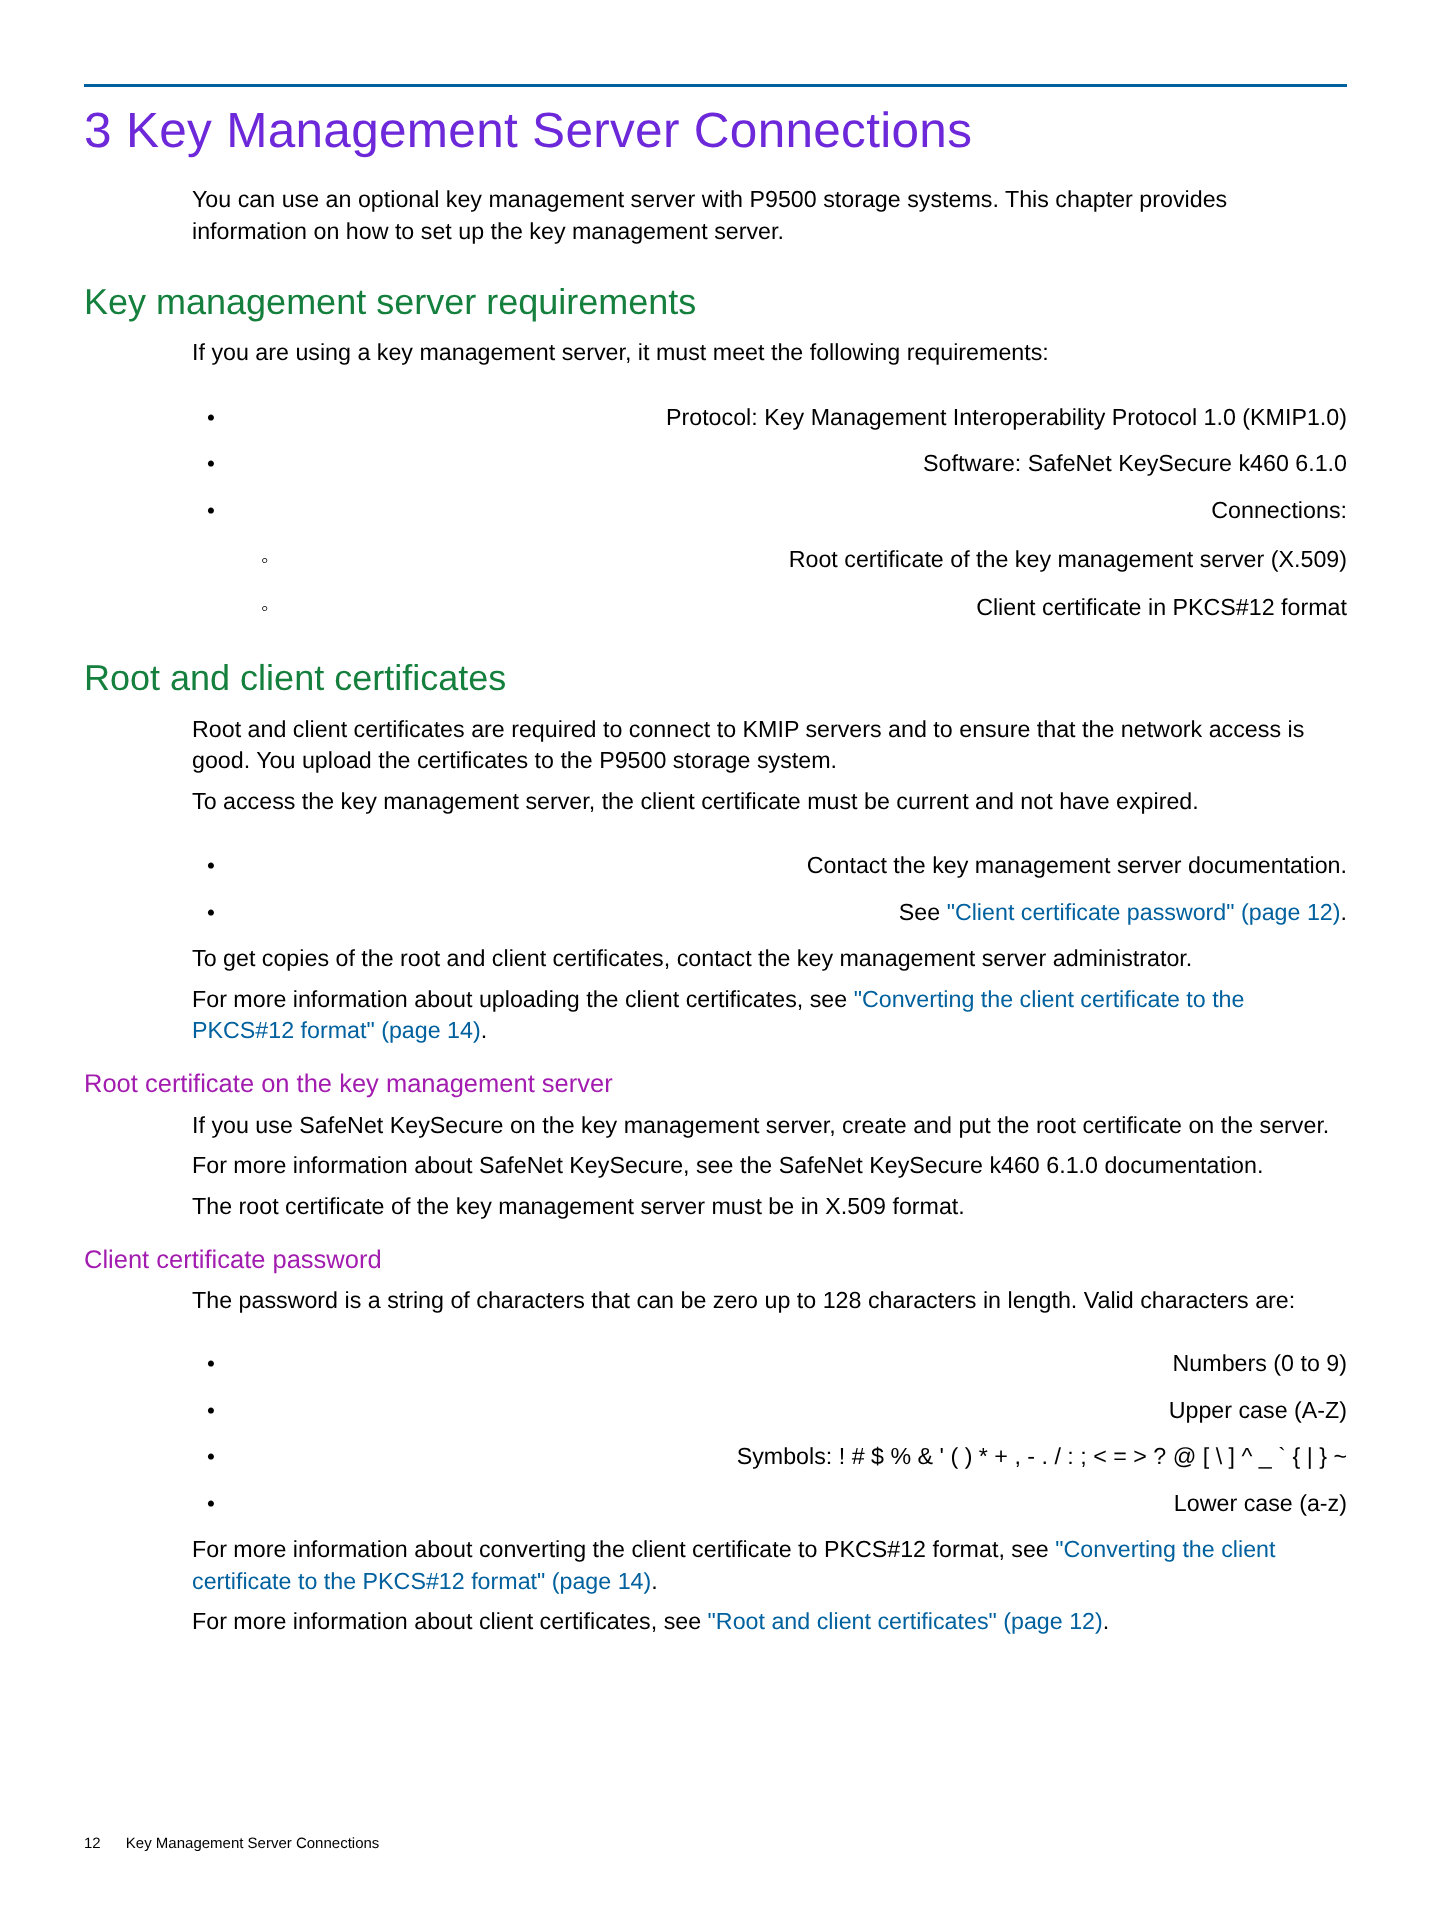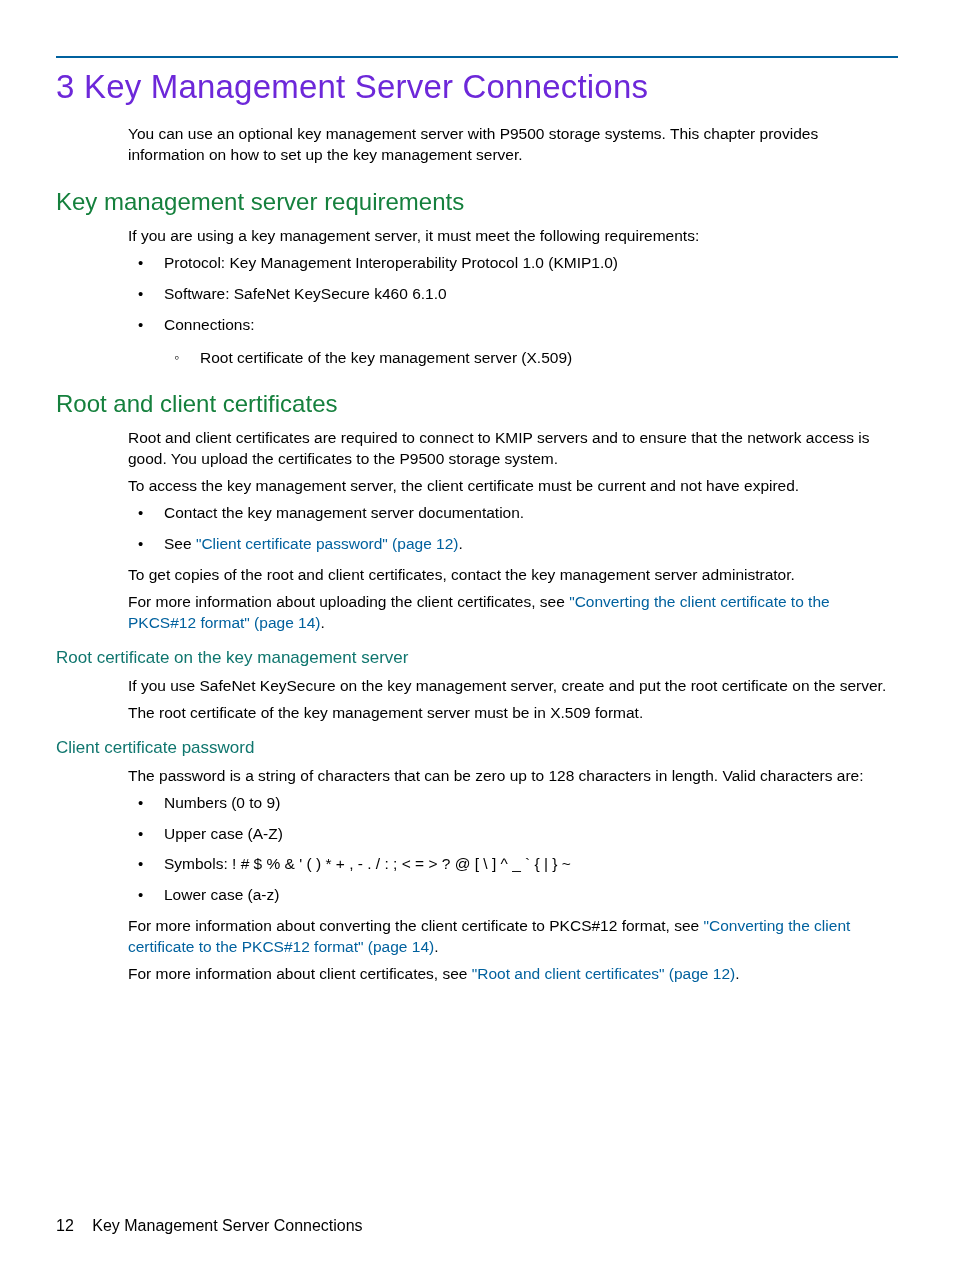--- a/index.html
+++ b/index.html
@@ -37,28 +37,29 @@
     h2 {
       font-size: 24px;
       font-weight: 400;
       color: #15803d;
       margin-top: 22px;
       margin-bottom: 10px;
     }
     h3 {
       font-size: 17px;
       font-weight: 400;
-      color: #0f766e;
+      color: #a21caf;
       margin-top: 14px;
       margin-bottom: 8px;
     }
     ul.level1 {
       list-style: none;
       margin-left: 72px;
-      margin-top: 6px;
+      margin-top: 22px;
+      text-align: right;
     }
     ul.level1 > li {
       position: relative;
       padding-left: 36px;
       font-size: 15.5px;
       line-height: 1.35;
       margin-bottom: 10px;
     }
     ul.level1 > li::before {
       content: "•";
@@ -85,21 +86,21 @@
       top: 0;
       font-size: 14px;
     }
     .link {
       color: #00619e;
     }
     .footer {
       position: absolute;
       bottom: 36px;
       left: 56px;
-      font-size: 16px;
+      font-size: 10px;
     }
     .footer .pn { margin-right: 14px; }
     .after-list { margin-top: 0; }
   </style>
 </head>
 <body>
 
 <hr class="hr-top">
 
 <h1>3 Key Management Server Connections</h1>
@@ -112,20 +113,21 @@
 <div class="body-indent">
   <p>If you are using a key management server, it must meet the following requirements:</p>
 </div>
 <ul class="level1">
   <li>Protocol: Key Management Interoperability Protocol 1.0 (KMIP1.0)</li>
   <li>Software: SafeNet KeySecure k460 6.1.0</li>
   <li>
     <span>Connections:</span>
     <ul class="level2">
       <li>Root certificate of the key management server (X.509)</li>
+      <li>Client certificate in PKCS#12 format</li>
     </ul>
   </li>
 </ul>
 
 <h2>Root and client certificates</h2>
 <div class="body-indent">
   <p>Root and client certificates are required to connect to KMIP servers and to ensure that the network access is good. You upload the certificates to the P9500 storage system.</p>
   <p>To access the key management server, the client certificate must be current and not have expired.</p>
 </div>
 <ul class="level1">
@@ -137,20 +139,21 @@
 <div class="body-indent after-list">
   <p>To get copies of the root and client certificates, contact the key management server administrator.</p>
   <p>
     <span>For more information about uploading the client certificates, see </span><span class="link">"Converting the client certificate to the PKCS#12 format" (page 14)</span><span>.</span>
   </p>
 </div>
 
 <h3>Root certificate on the key management server</h3>
 <div class="body-indent">
   <p>If you use SafeNet KeySecure on the key management server, create and put the root certificate on the server.</p>
+  <p>For more information about SafeNet KeySecure, see the SafeNet KeySecure k460 6.1.0 documentation.</p>
   <p>The root certificate of the key management server must be in X.509 format.</p>
 </div>
 
 <h3>Client certificate password</h3>
 <div class="body-indent">
   <p>The password is a string of characters that can be zero up to 128 characters in length. Valid characters are:</p>
 </div>
 <ul class="level1">
   <li>Numbers (0 to 9)</li>
   <li>Upper case (A-Z)</li>

